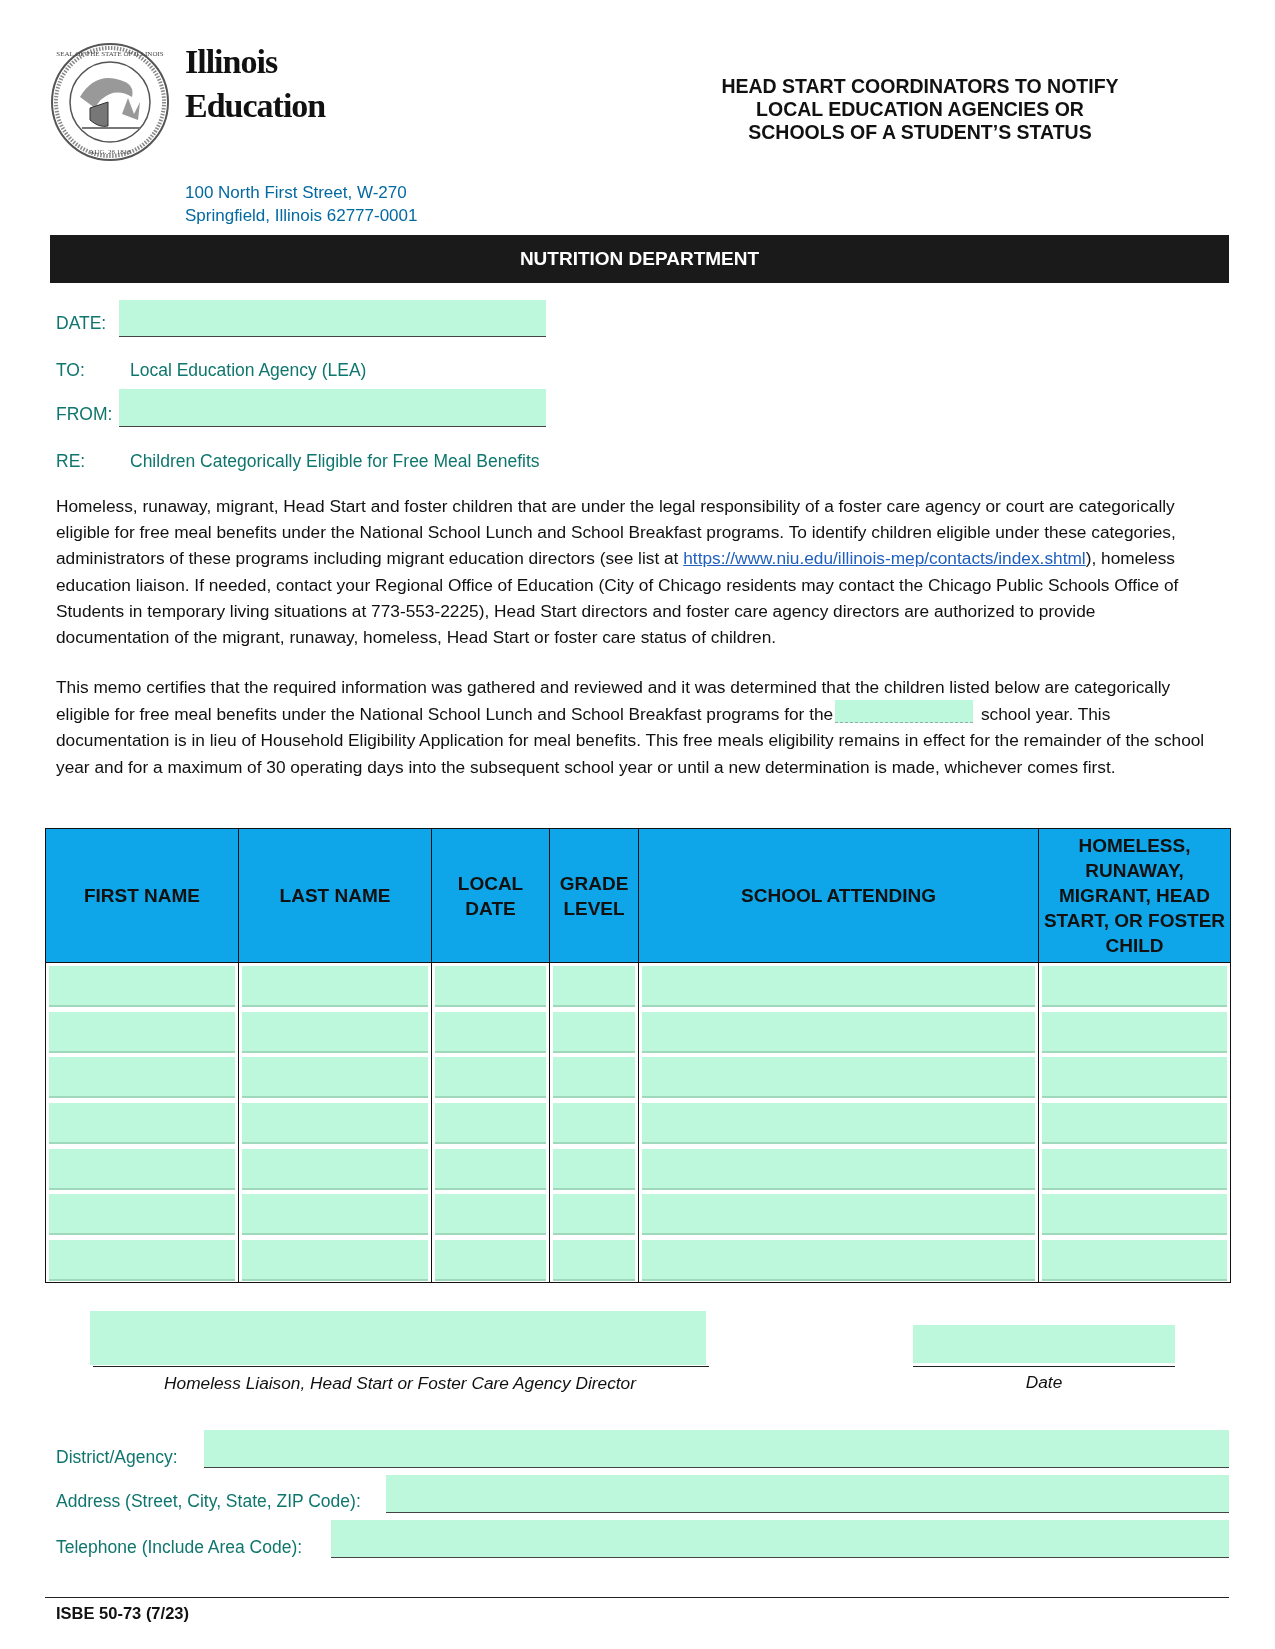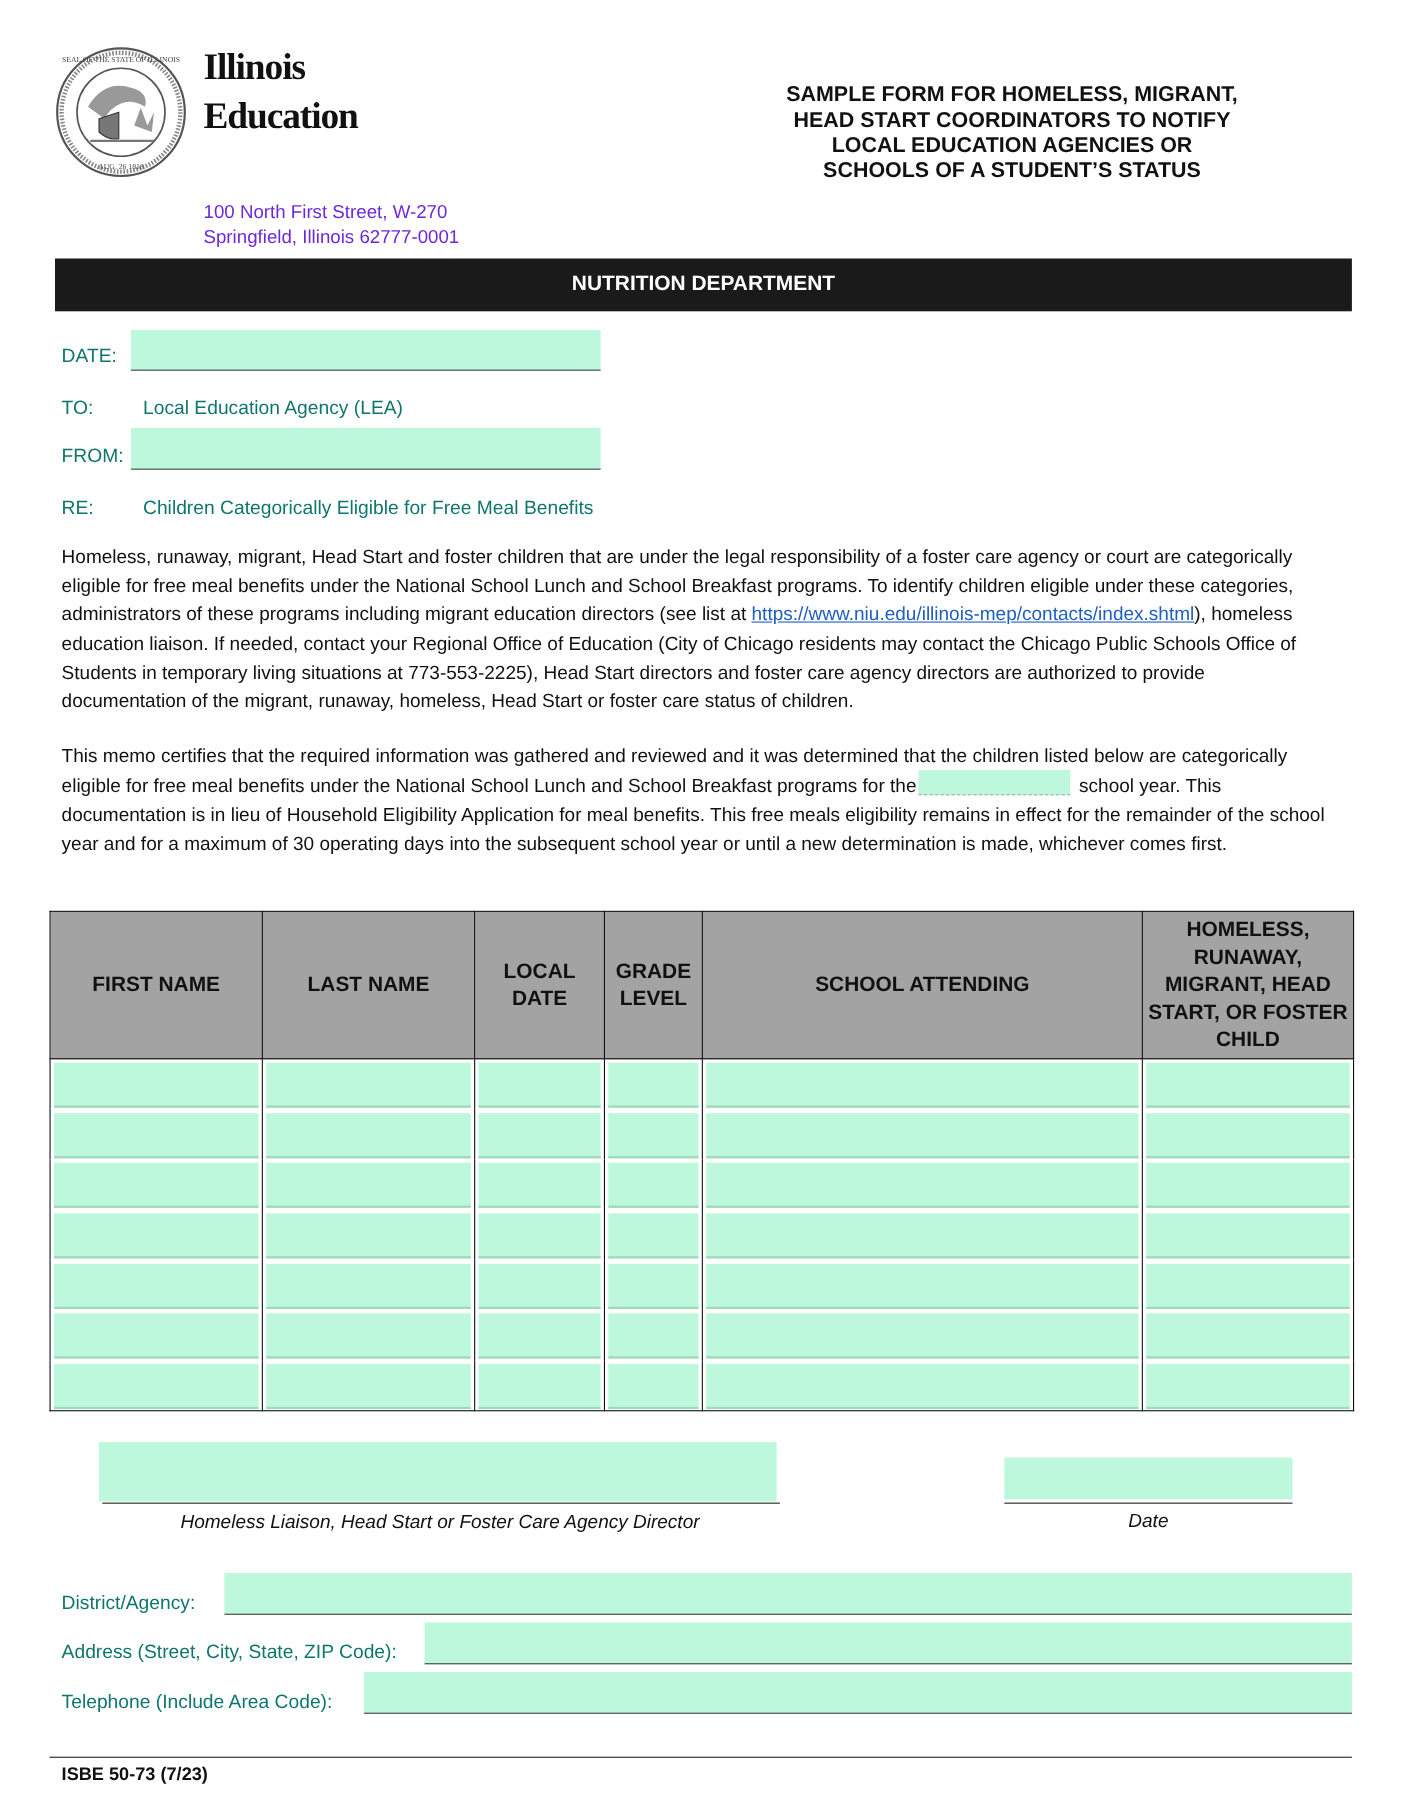--- a/index.html
+++ b/index.html
@@ -4,42 +4,42 @@
 <style>
   html, body { margin:0; padding:0; background:#ffffff; }
   body { width:1275px; height:1649px; position:relative; overflow:hidden;
          font-family:"Liberation Sans", sans-serif; color:#111; }
   .abs { position:absolute; }
 
   
   .seal { left:50px; top:42px; width:120px; height:120px; }
   .org-name { left:185px; top:40px; font-family:"Liberation Serif", serif; font-weight:bold;
               font-size:34px; line-height:44px; letter-spacing:-1px; color:#111; }
-  .org-addr { left:185px; top:181px; font-size:17px; line-height:23px; color:#6d28d9; }
+  .org-addr { left:185px; top:181px; font-size:17px; line-height:23px; color:#0369a1; }
   .form-title { left:660px; top:75px; width:520px; text-align:center; font-weight:bold;
                 font-size:19.5px; line-height:23px; color:#111; }
 
   .dept-bar { left:50px; top:235px; width:1179px; height:48px; background:#1a1a1a;
               color:#fff; font-weight:bold; font-size:19px; display:flex; align-items:center;
               justify-content:center; }
 
   
   .lbl { font-size:17.5px; color:#0f766e; }
   .field { background:#bdf7dc; border:none; border-bottom:1.5px solid #444; box-sizing:border-box;
            outline:none; padding:0 6px; font-family:"Liberation Sans", sans-serif; font-size:16px; }
   .field-nb { background:#bdf7dc; border:none; box-sizing:border-box; outline:none; }
 
   .para { left:56px; width:1180px; font-size:17.3px; line-height:26.2px; color:#111; }
   .para a { color:#1f5fbf; text-decoration:underline; }
   .inline-field { display:inline-block; width:138px; height:22px; vertical-align:-3px;
                   background:#bdf7dc; border-bottom:1px dashed #9aa; margin:0 3px 0 2px; }
 
   
   table.kids { position:absolute; left:45px; top:828px; border-collapse:collapse; table-layout:fixed; }
-  table.kids th { background:#a3a3a3; border:1.5px solid #111; font-weight:bold; font-size:19px;
+  table.kids th { background:#0ea5e9; border:1.5px solid #111; font-weight:bold; font-size:19px;
                   line-height:25px; text-align:center; vertical-align:middle; height:133px; padding:0 2px; }
   table.kids td { border-left:1.5px solid #111; border-right:1.5px solid #111; border-top:none;
                   border-bottom:none; height:45.7px; padding:2px 3px 0 3px; box-sizing:border-box; }
   table.kids tr:last-child td { border-bottom:1.5px solid #111; }
   table.kids td .cell { width:100%; height:41px; background:#bdf7dc; border-bottom:2px solid #9fd8bb; box-sizing:border-box; }
 
   .sig-box { left:90px; top:1311px; width:616px; height:54px; background:#bdf7dc; }
   .sig-line { left:93px; top:1366px; width:616px; height:0; border-top:1.5px solid #222; }
   .sig-cap { left:90px; top:1372px; width:620px; text-align:center; font-style:italic; font-size:17.3px; line-height:23px; }
   .date-box { left:913px; top:1325px; width:262px; height:38px; background:#bdf7dc; }
@@ -69,21 +69,20 @@
 <div class="abs org-name">
   <div>Illinois</div>
   <div>Education</div>
 </div>
 <div class="abs org-addr">
   <div>100 North First Street, W-270</div>
   <div>Springfield, Illinois 62777-0001</div>
 </div>
 
 <div class="abs form-title">
-  <div>SAMPLE FORM FOR HOMELESS, MIGRANT,</div>
   <div>HEAD START COORDINATORS TO NOTIFY</div>
   <div>LOCAL EDUCATION AGENCIES OR</div>
   <div>SCHOOLS OF A STUDENT’S STATUS</div>
 </div>
 
 <div class="abs dept-bar">NUTRITION DEPARTMENT</div>
 
 <div class="abs lbl" style="left:56px; top:313px;">DATE:</div>
 <input class="abs field" style="left: 119px; top: 300px; width: 427px; height: 37px;" value="">
 

